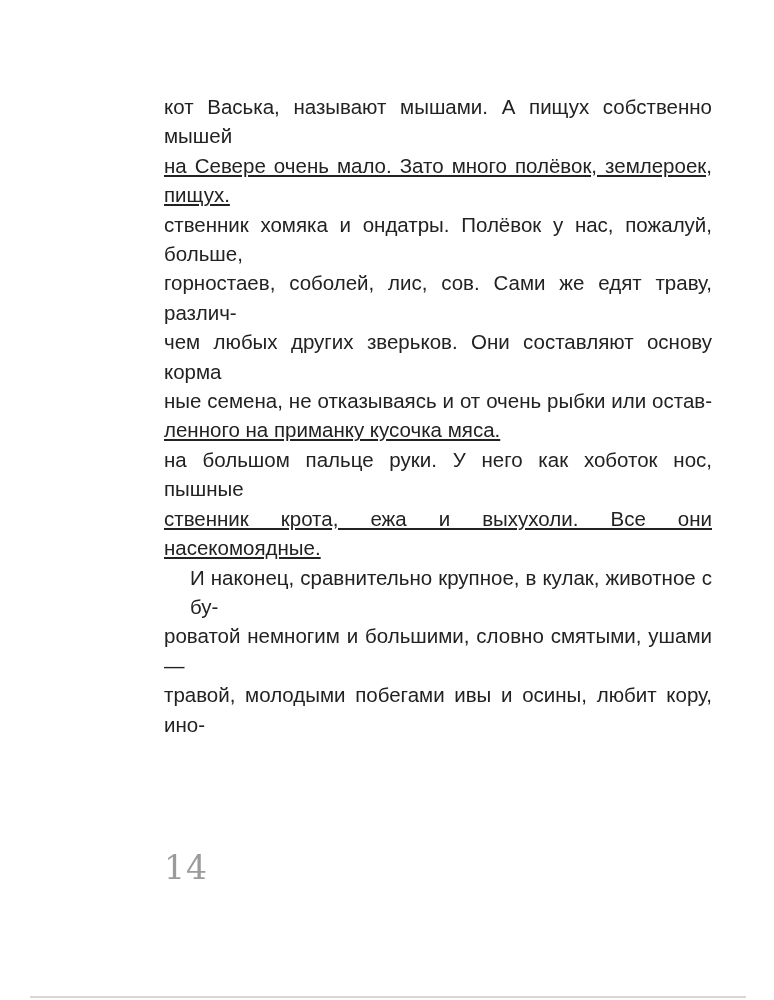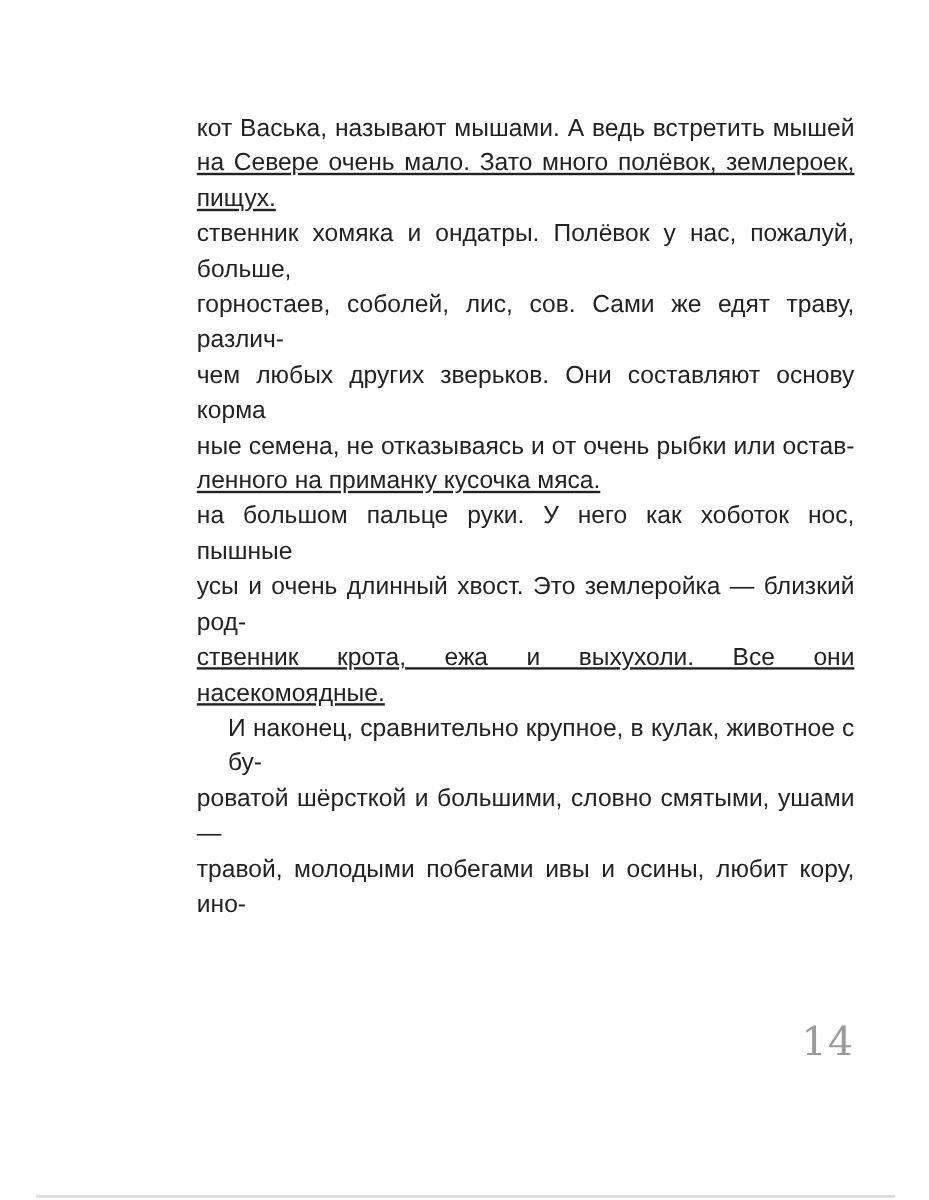--- a/index.html
+++ b/index.html
@@ -36,57 +36,56 @@
     text-decoration: underline;
   }
   .line.first {
     padding-left: 26px;
   }
   .page-number {
     position: absolute;
     left: 164px;
     width: 548px;
     top: 848px;
-    text-align: right;
+    text-align: left;
     font-family: "DejaVu Serif", "Liberation Serif", serif;
     font-size: 33px;
     color: #9b9b9b;
     letter-spacing: 1px;
   }
   .page-edge-line {
     position: absolute;
     left: 30px;
     right: 28px;
     bottom: 2px;
     height: 2px;
     background: #d7d7d7;
   }
 </style>
 </head>
 <body>
 
 <div class="page">
   <div class="text-block">
       <div class="para">
-        <div class="line">кот Васька, называют мышами. А ведь встретить мышей</div>
+        <div class="line">кот Васька, называют мышами. А пищух собственно мышей</div>
         <div class="line last">на Севере очень мало. Зато много полёвок, землероек, пищух.</div>
       </div>
       <div class="para">
         <div class="line">ственник хомяка и ондатры. Полёвок у нас, пожалуй, больше,</div>
         <div class="line">горностаев, соболей, лис, сов. Сами же едят траву, различ-</div>
         <div class="line">чем любых других зверьков. Они составляют основу корма</div>
         <div class="line">ные семена, не отказываясь и от очень рыбки или остав-</div>
         <div class="line last">ленного на приманку кусочка мяса.</div>
       </div>
       <div class="para">
         <div class="line">на большом пальце руки. У него как хоботок нос, пышные</div>
-        <div class="line">усы и очень длинный хвост. Это землеройка — близкий род-</div>
         <div class="line last">ственник крота, ежа и выхухоли. Все они насекомоядные.</div>
       </div>
       <div class="para">
         <div class="line first">И наконец, сравнительно крупное, в кулак, животное с бу-</div>
-        <div class="line">роватой шёрсткой и большими, словно смятыми, ушами —</div>
+        <div class="line">роватой немногим и большими, словно смятыми, ушами —</div>
         <div class="line">травой, молодыми побегами ивы и осины, любит кору, ино-</div>
       </div>
     </div>
   <div class="page-number">14</div>
   <div class="page-edge-line"></div>
 </div>
 
 </body></html>

